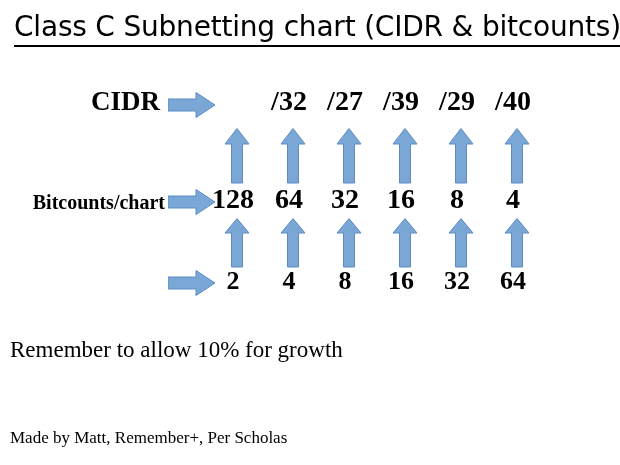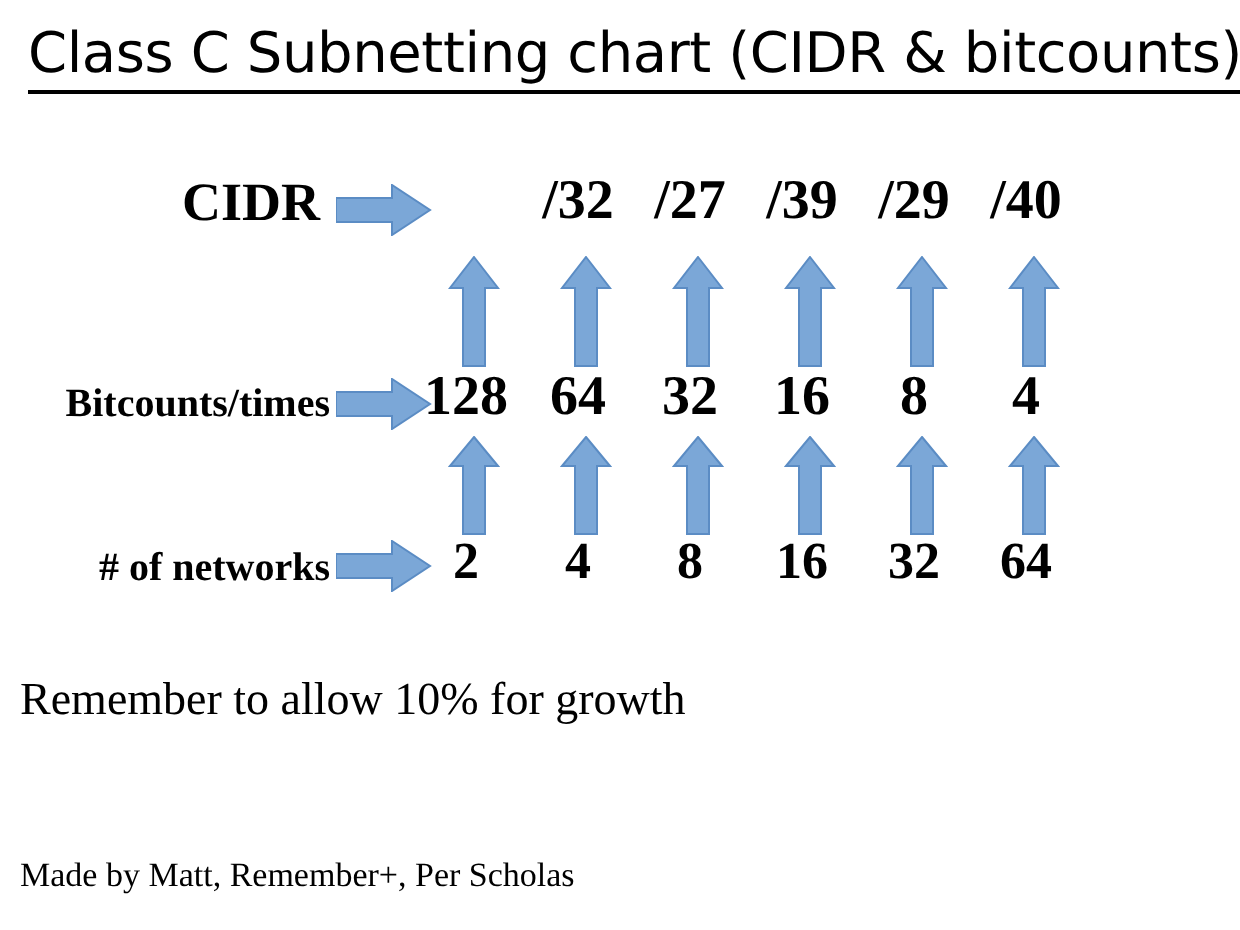--- a/index.html
+++ b/index.html
@@ -143,21 +143,21 @@
     <svg width="26" height="56" viewBox="0 0 26 56">
       <path d="M13,0.5 L25,16 L18.5,16 L18.5,55 L7.5,55 L7.5,16 L1,16 Z" fill="#7BA7D7" stroke="#5B8CC4" stroke-width="1"></path>
     </svg>
   </div>
   <div class="varrow" style="left:504px; top:128px;">
     <svg width="26" height="56" viewBox="0 0 26 56">
       <path d="M13,0.5 L25,16 L18.5,16 L18.5,55 L7.5,55 L7.5,16 L1,16 Z" fill="#7BA7D7" stroke="#5B8CC4" stroke-width="1"></path>
     </svg>
   </div>
 
-  <div class="row-label norm" style="left:0px; top:190px; width:165px;">Bitcounts/times</div>
+  <div class="row-label norm" style="left:0px; top:190px; width:165px;">Bitcounts/chart</div>
 
   <div class="harrow" style="left:168px; top:189px;">
     <svg width="48" height="26" viewBox="0 0 48 26">
       <path d="M0,7 L28,7 L28,0.5 L47,13 L28,25.5 L28,19 L0,19 Z" fill="#7BA7D7" stroke="#5B8CC4" stroke-width="1"></path>
     </svg>
   </div>
 
   <div class="cell hosts" style="left:205px; top:183px;">128</div>
   <div class="cell hosts" style="left:261px; top:183px;">64</div>
   <div class="cell hosts" style="left:317px; top:183px;">32</div>
@@ -189,21 +189,20 @@
     <svg width="26" height="50" viewBox="0 0 26 50">
       <path d="M13,0.5 L25,15 L18.5,15 L18.5,49 L7.5,49 L7.5,15 L1,15 Z" fill="#7BA7D7" stroke="#5B8CC4" stroke-width="1"></path>
     </svg>
   </div>
   <div class="varrow" style="left:504px; top:218px;">
     <svg width="26" height="50" viewBox="0 0 26 50">
       <path d="M13,0.5 L25,15 L18.5,15 L18.5,49 L7.5,49 L7.5,15 L1,15 Z" fill="#7BA7D7" stroke="#5B8CC4" stroke-width="1"></path>
     </svg>
   </div>
 
-  <div class="row-label norm" style="left:0px; top:272px; width:165px;"># of networks</div>
 
   <div class="harrow" style="left:168px; top:270px;">
     <svg width="48" height="26" viewBox="0 0 48 26">
       <path d="M0,7 L28,7 L28,0.5 L47,13 L28,25.5 L28,19 L0,19 Z" fill="#7BA7D7" stroke="#5B8CC4" stroke-width="1"></path>
     </svg>
   </div>
 
   <div class="cell nets" style="left:205px; top:266px;">2</div>
   <div class="cell nets" style="left:261px; top:266px;">4</div>
   <div class="cell nets" style="left:317px; top:266px;">8</div>

